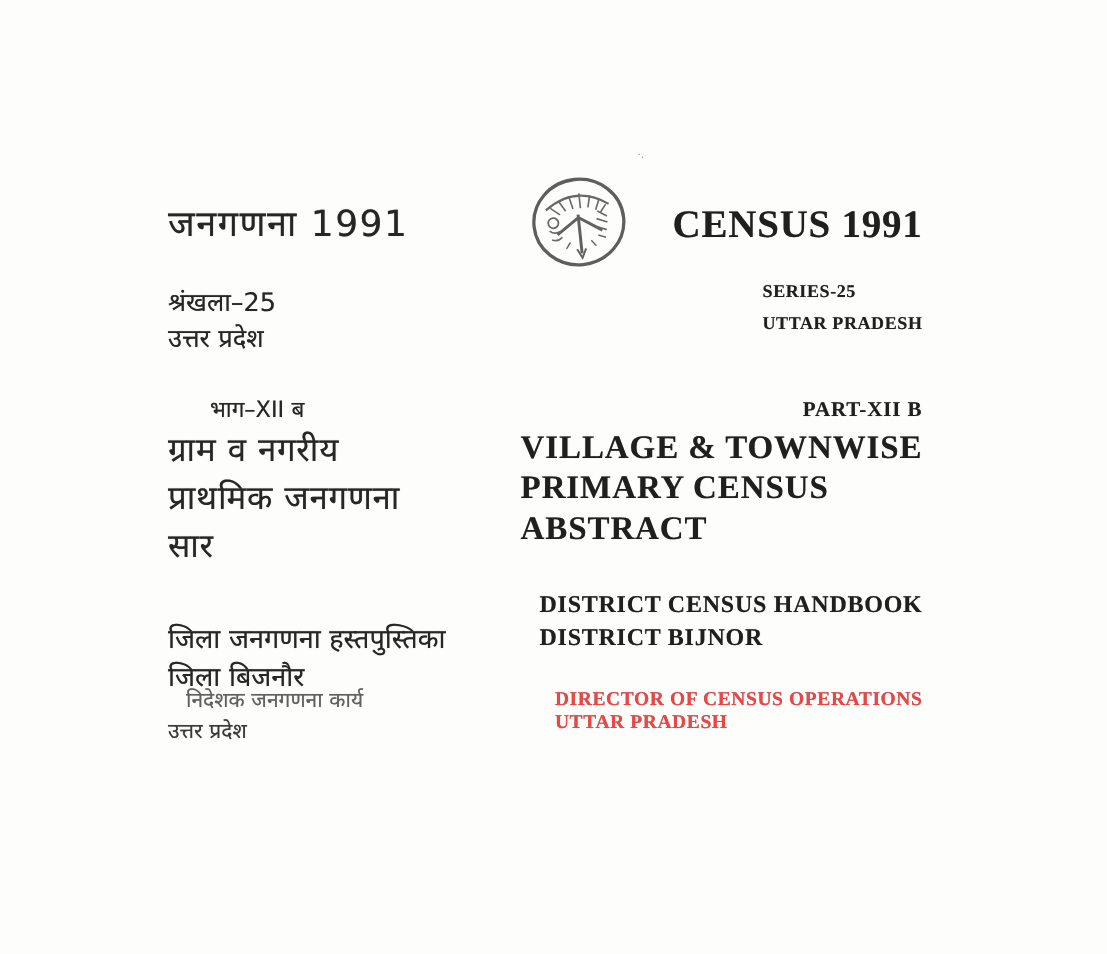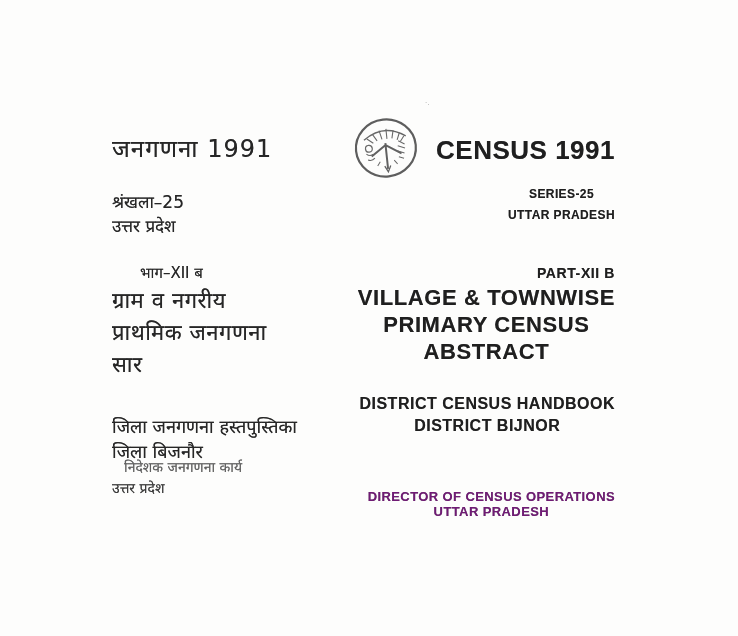--- a/index.html
+++ b/index.html
@@ -28,32 +28,32 @@
   .hi-series    { top: 190px; font-size: 17px; line-height: 24px; }
   .hi-part      { top: 264px; font-size: 15px; line-height: 19px; margin-left: 28px; }
   .hi-abstract  { top: 285px; font-size: 22px; line-height: 32px; letter-spacing: 0.5px; }
   .hi-handbook  { top: 390px; font-size: 18px; line-height: 25px; margin-top: 24px; }
   .hi-director  { top: 457px; font-size: 14px; line-height: 21px; color: #3a3a3a; }
   .hi-director .faded { opacity: 0.8; margin-left: 12px; }
   
   .en-block {
     position: absolute;
     right: 123px;
-    text-align: center;
+    text-align: left;
     color: #1f1f1f;
-    font-family: Liberation Sans, sans-serif;
+    font-family: Liberation Serif, serif;
     font-weight: bold;
     white-space: nowrap;
   }
   .en-title     { top: 135px; font-size: 26px; line-height: 30px; letter-spacing: 0.5px; }
   .en-series    { top: 184px; font-size: 12px; line-height: 21px; letter-spacing: 0.4px; }
   .en-part      { top: 265px; font-size: 14px; line-height: 17px; letter-spacing: 0.6px; }
   .en-abstract  { top: 284px; font-size: 22px; line-height: 27px; letter-spacing: 0.6px; }
   .en-handbook  { top: 393px; font-size: 16px; line-height: 22px; letter-spacing: 0.5px; }
-  .en-director  { top: 458px; font-size: 13px; line-height: 15px; letter-spacing: 0.4px; color: #701a75; margin-top: 31px; }
+  .en-director  { top: 458px; font-size: 13px; line-height: 15px; letter-spacing: 0.4px; color: #ef4444; }
   
   .en-block, .hi-block {
     text-shadow: 0 0 0.45px rgba(30,30,30,0.55);
   }
   
   .emblem {
     position: absolute;
     left: 352px;
     top: 116px;
     width: 68px;

